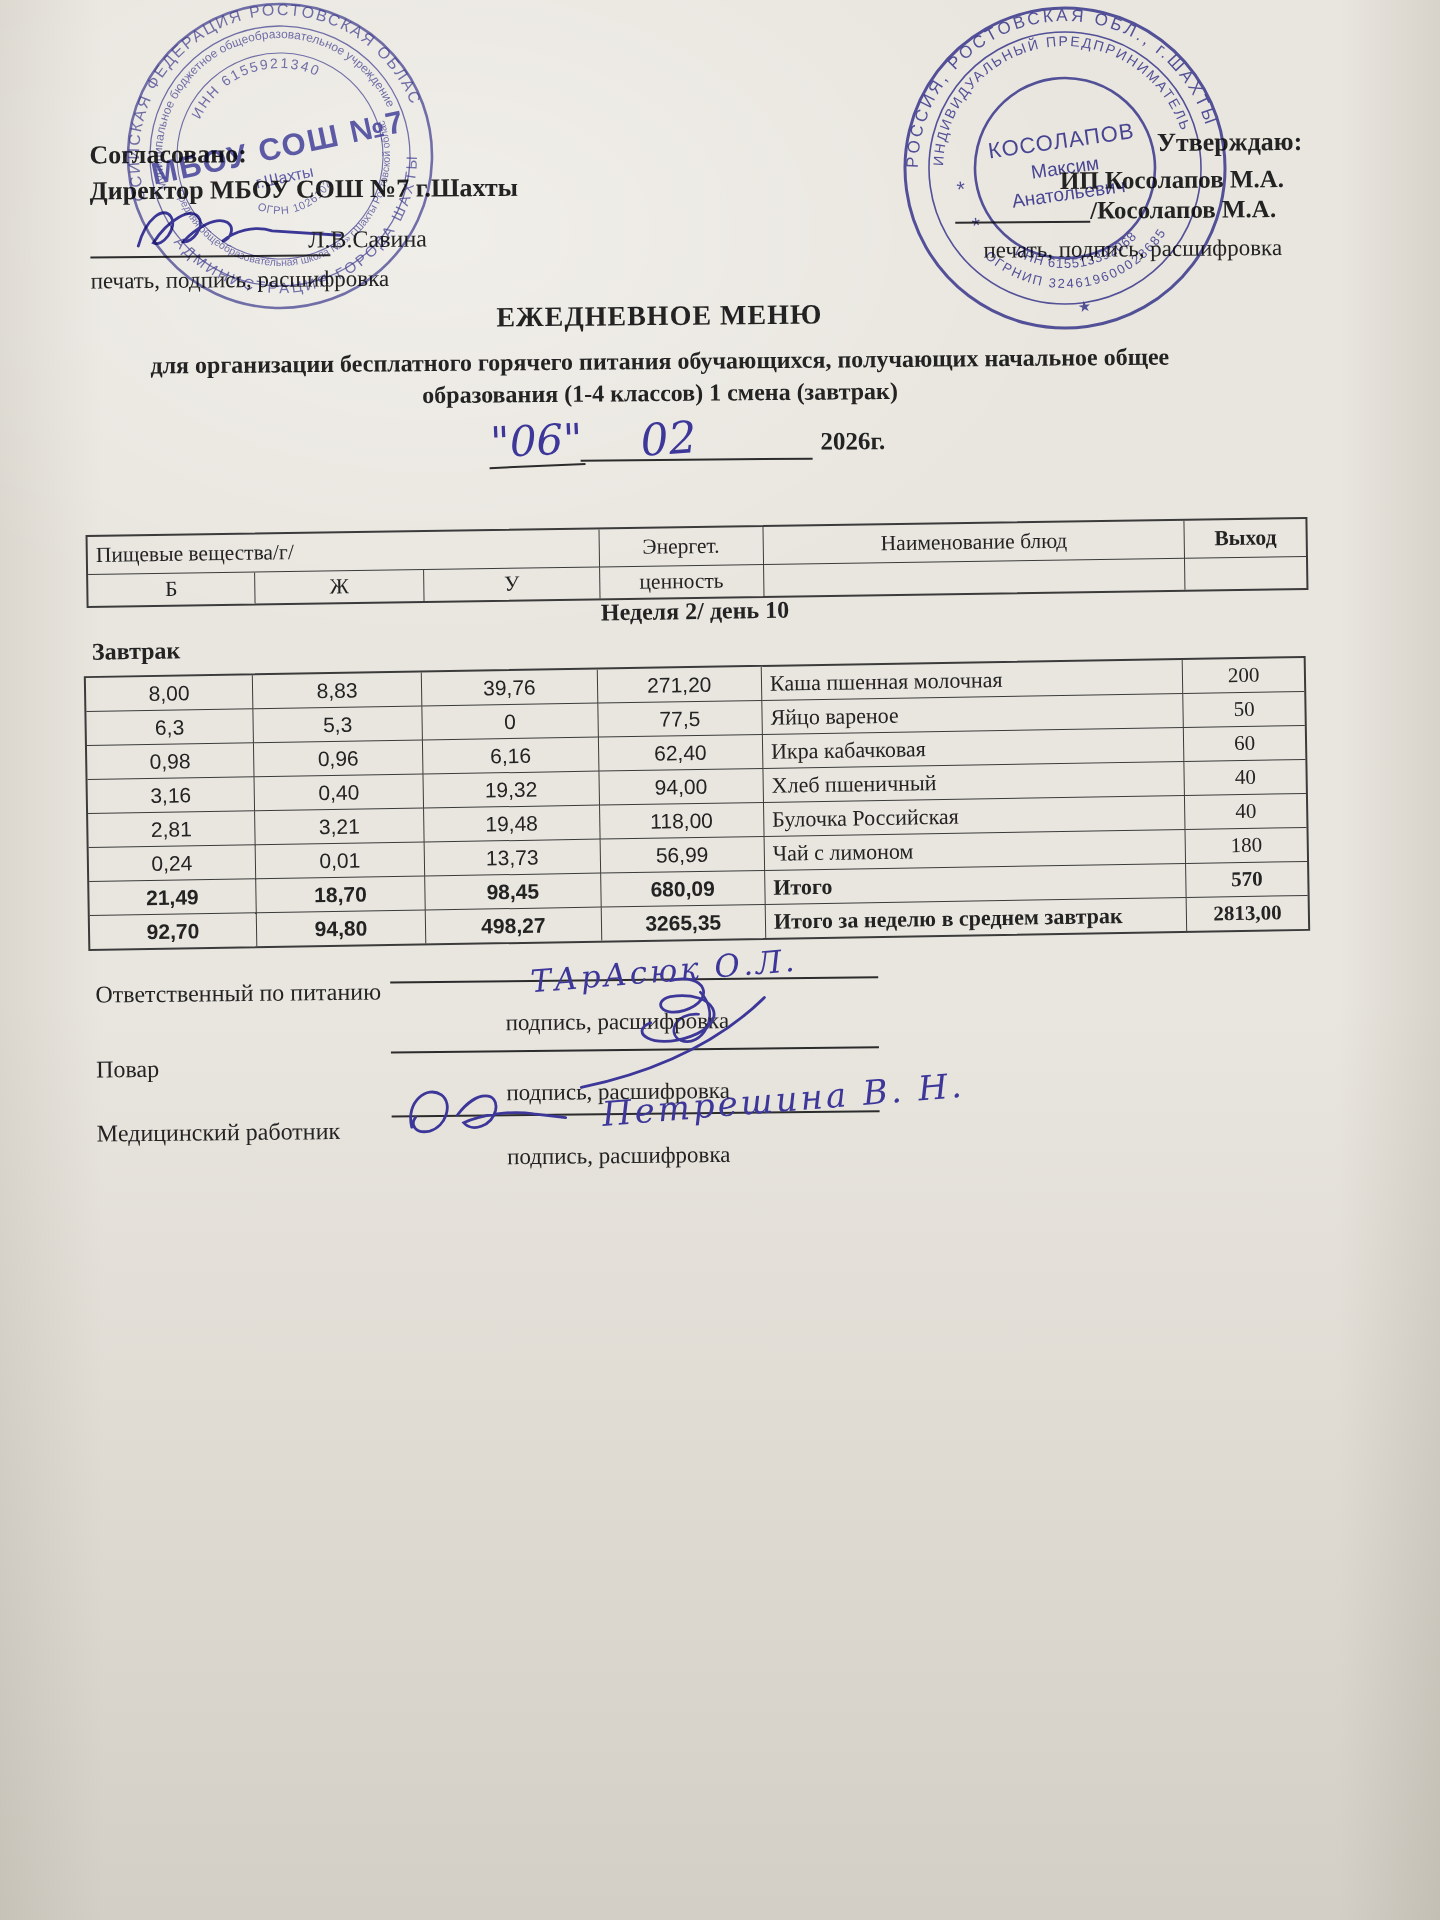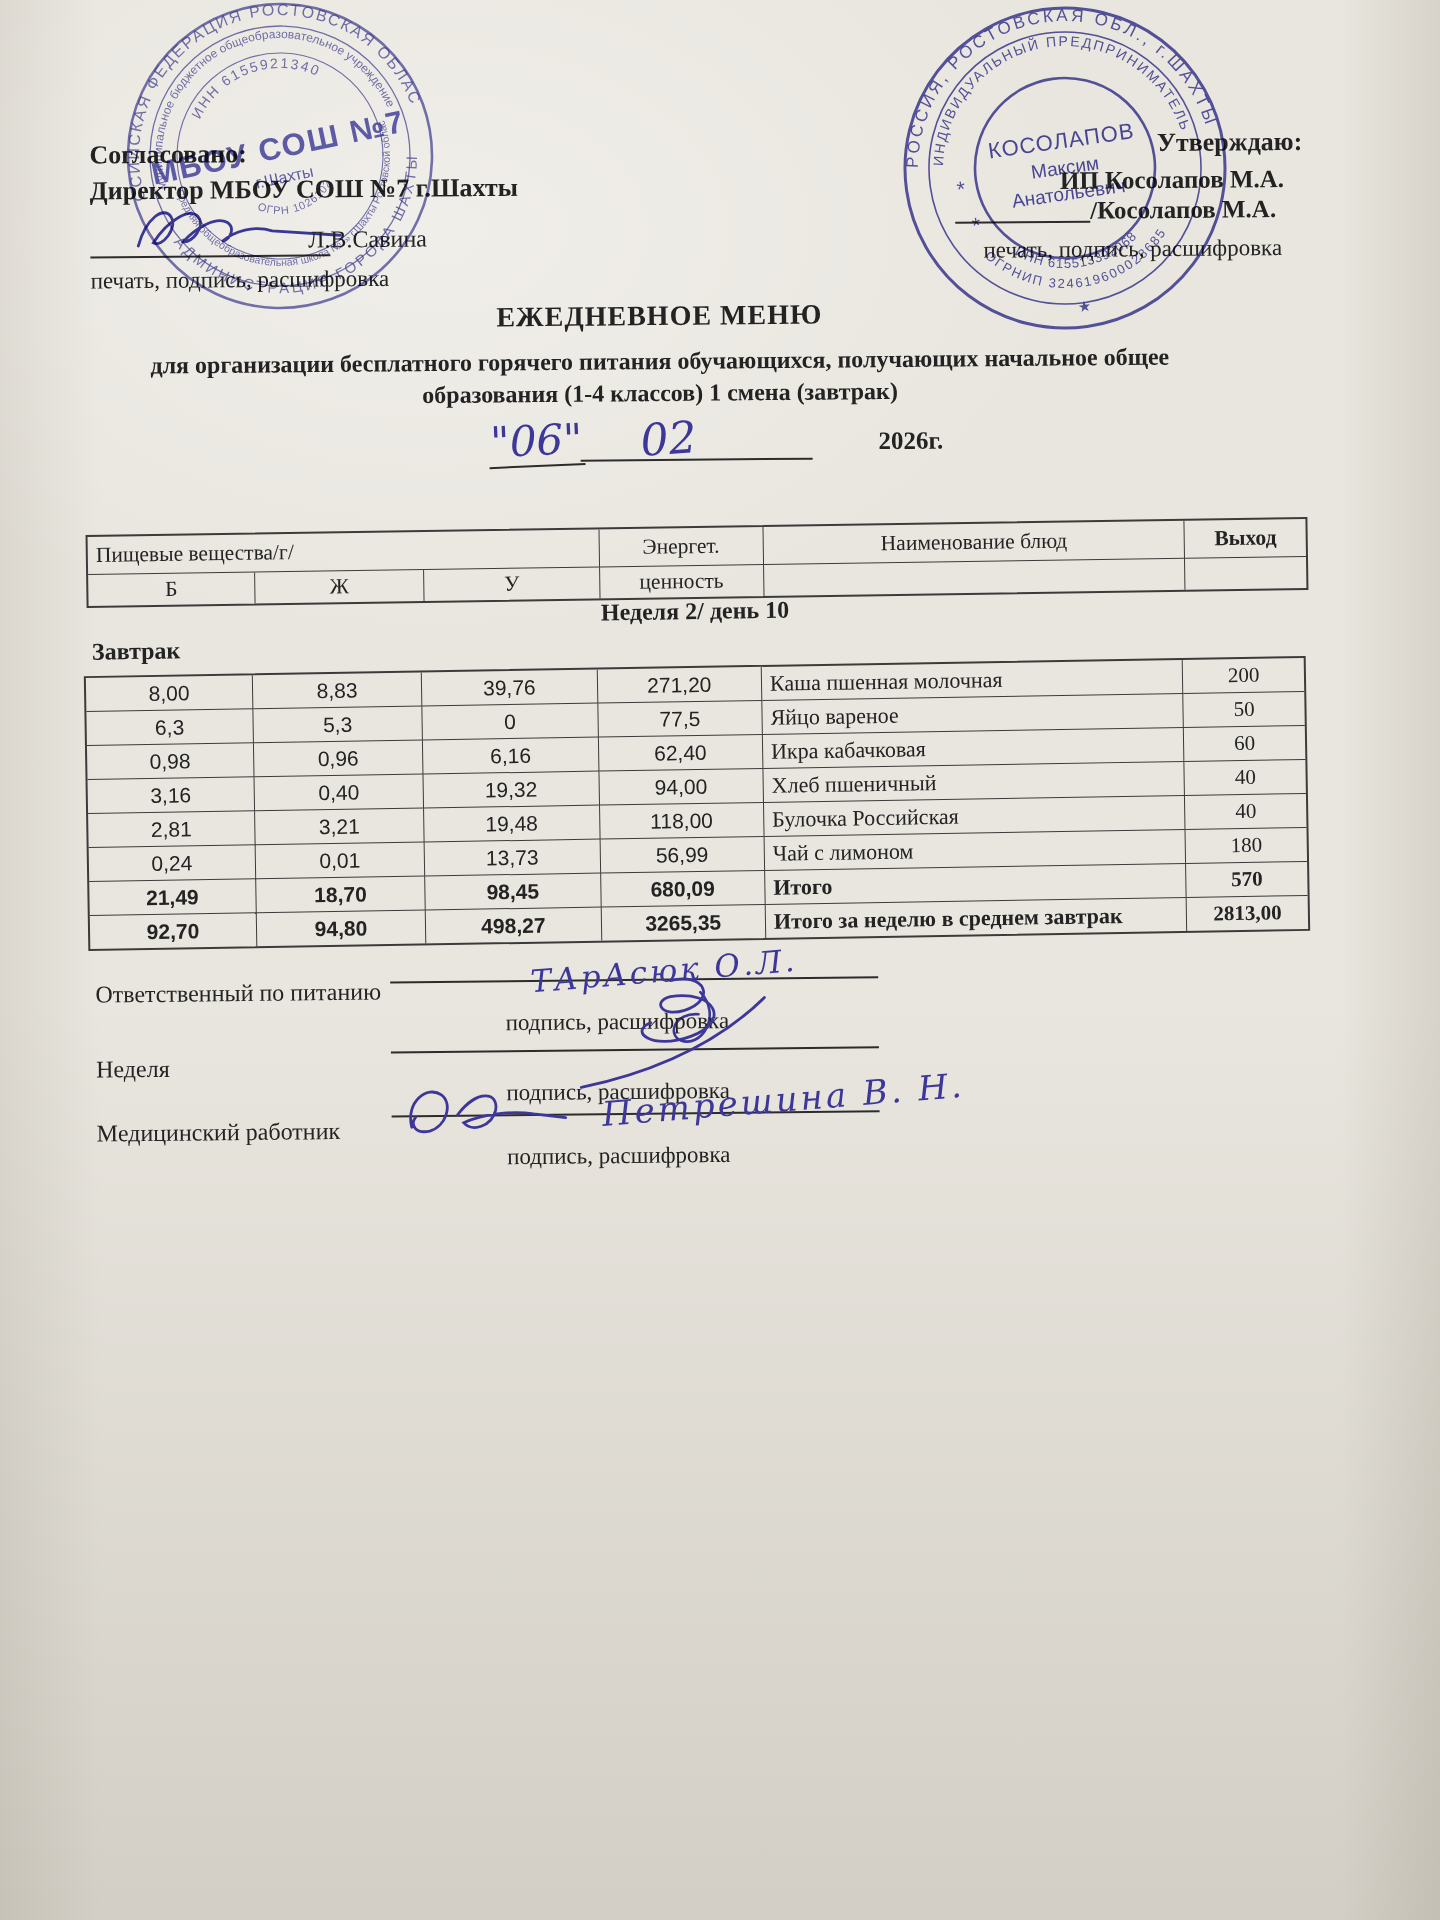--- a/index.html
+++ b/index.html
@@ -33,21 +33,21 @@
   .stamp text{font-family:"Liberation Sans",sans-serif;}
   
   .titleblock{left:60px;top:300px;width:1200px;text-align:center;transform:rotate(-0.5deg);}
   .doc-title{font-size:28px;font-weight:bold;letter-spacing:1px;}
   .doc-sub1{font-size:24px;font-weight:bold;margin-top:16px;}
   .doc-sub2{font-size:24px;font-weight:bold;margin-top:5px;}
   .dateline{position:relative;height:58px;margin-top:8px;font-size:25px;}
   .dateline .day{position:absolute;left:428px;top:0;font-size:42px;border-bottom:2px solid #2c2c2c;padding:0 2px 0 2px;transform:rotate(-2deg);}
   .dateline .monthline{position:absolute;left:520px;top:44px;width:232px;border-bottom:2px solid #2c2c2c;}
   .dateline .month{position:absolute;left:580px;top:-2px;font-size:44px;transform:rotate(-4deg);}
-  .dateline .year{position:absolute;left:818px;top:14px;font-weight:bold;}
+  .dateline .year{position:absolute;left:760px;top:14px;font-weight:bold;}
   
   .tgrid{display:grid;grid-template-columns:13.7% 13.9% 14.4% 13.5% 34.6% 9.9%;
     border:2px solid #3b3b3b;background:transparent;}
   .tgrid .c{border-right:1.7px solid #3b3b3b;border-bottom:1.7px solid #3b3b3b;
     display:flex;align-items:center;justify-content:center;font-size:21.5px;overflow:hidden;}
   .tgrid .c.lastcol{border-right:none;}
   .tgrid .c.lastrow{border-bottom:none;}
   .tgrid .c.left{justify-content:flex-start;padding-left:8px;}
   .headtable{left:86px;top:526px;width:1218px;transform:rotate(-0.85deg);}
   .headtable .c{height:37px;}
@@ -241,21 +241,21 @@
 
   <div class="abs sigblock">
     <div class="sigrole" style="top:975px;">Ответственный по питанию</div>
     <div class="sigline" style="top:978px;"></div>
     <span class="hw hw-name" style="left:530px;top:952px;">ТАрАсюк О.Л.</span>
     <svg class="sigpath" style="left:640px;top:990px;" width="120" height="70" viewBox="0 0 120 70">
       <path d="M60,2 C82,26 60,58 40,50 C26,44 34,22 58,24" fill="none" stroke="#3c3799" stroke-width="2.6" stroke-linecap="round"></path>
     </svg>
     <div class="sigcap" style="top:1008px;">подпись, расшифровка</div>
 
-    <div class="sigrole" style="top:1050px;">Неделя</div>
+    <div class="sigrole" style="top:1050px;">Повар</div>
     <div class="sigline" style="top:1048px;"></div>
     <svg class="sigpath" style="left:520px;top:970px;" width="260" height="120" viewBox="0 0 260 120">
       <path d="M150,10 C186,2 196,30 164,40 C140,47 132,30 150,26 C196,20 210,52 170,66 C130,80 108,60 130,52 M60,116 C120,104 190,80 244,28" fill="none" stroke="#3c3799" stroke-width="2.8" stroke-linecap="round"></path>
     </svg>
     <div class="sigcap" style="top:1078px;">подпись, расшифровка</div>
 
     <div class="sigrole" style="top:1114px;">Медицинский работник</div>
     <div class="sigline" style="top:1112px;"></div>
     <svg class="sigpath" style="left:400px;top:1072px;" width="170" height="70" viewBox="0 0 170 70">
       <path d="M10,52 C4,26 26,10 40,20 C52,29 44,52 28,56 C14,59 8,50 14,42 M56,40 C76,14 98,18 94,36 C90,52 70,58 62,48 C80,40 110,36 132,40 L164,44" fill="none" stroke="#3c3799" stroke-width="2.8" stroke-linecap="round"></path>

